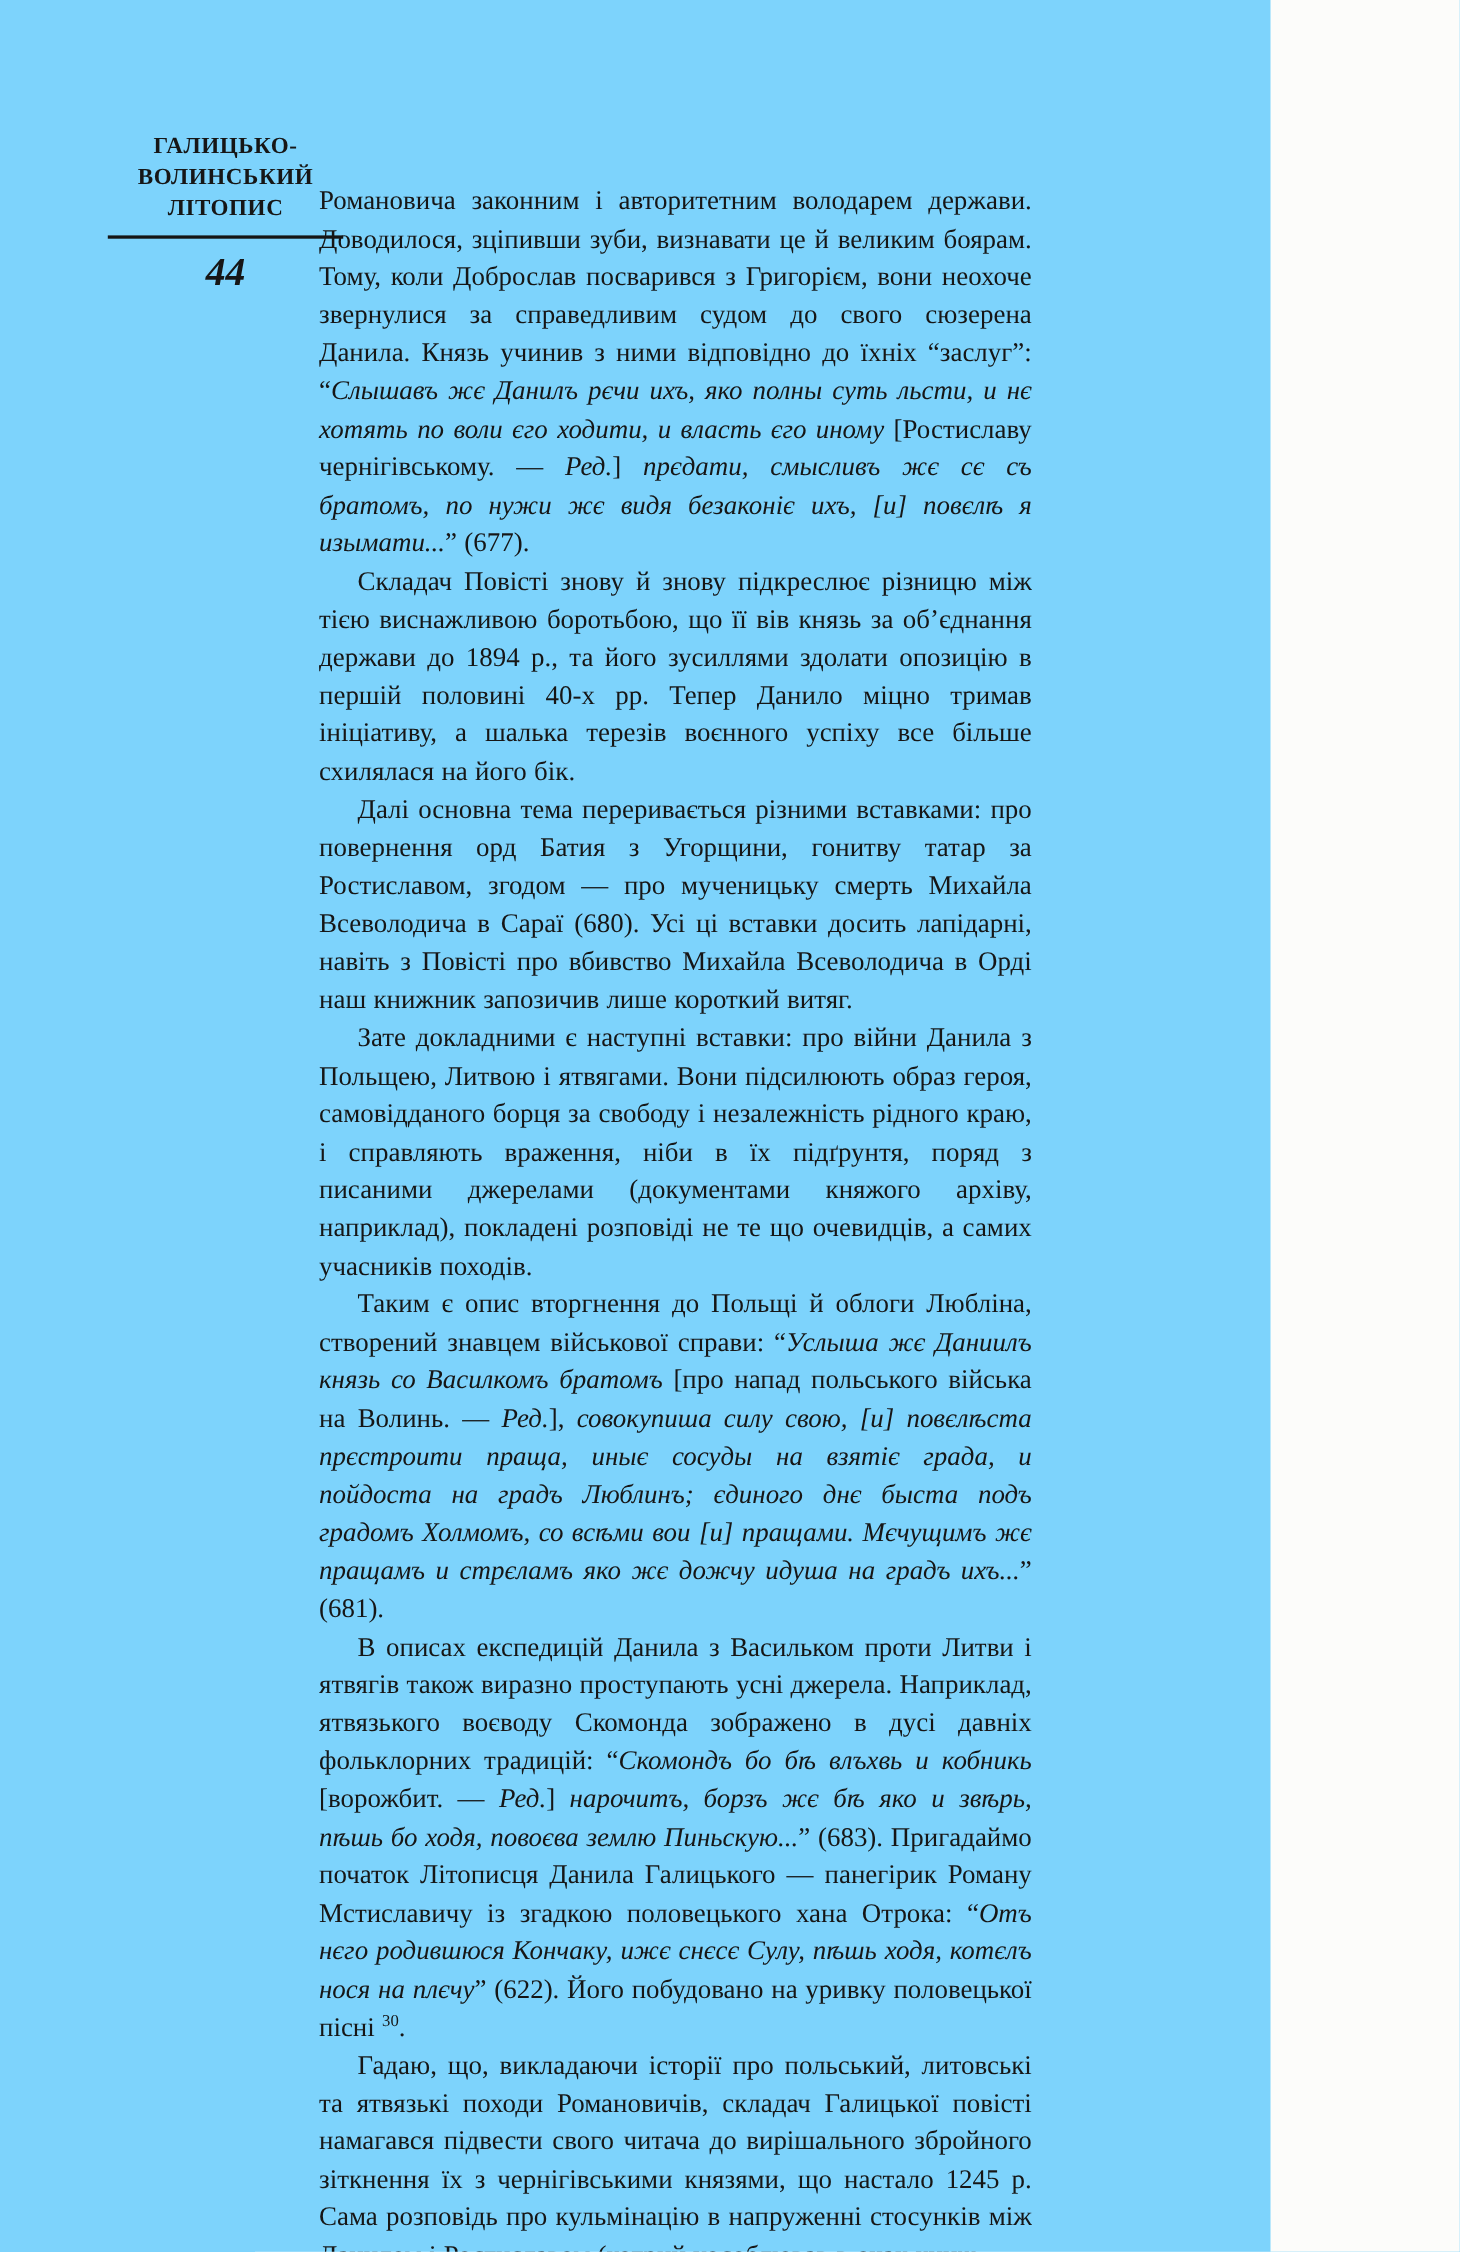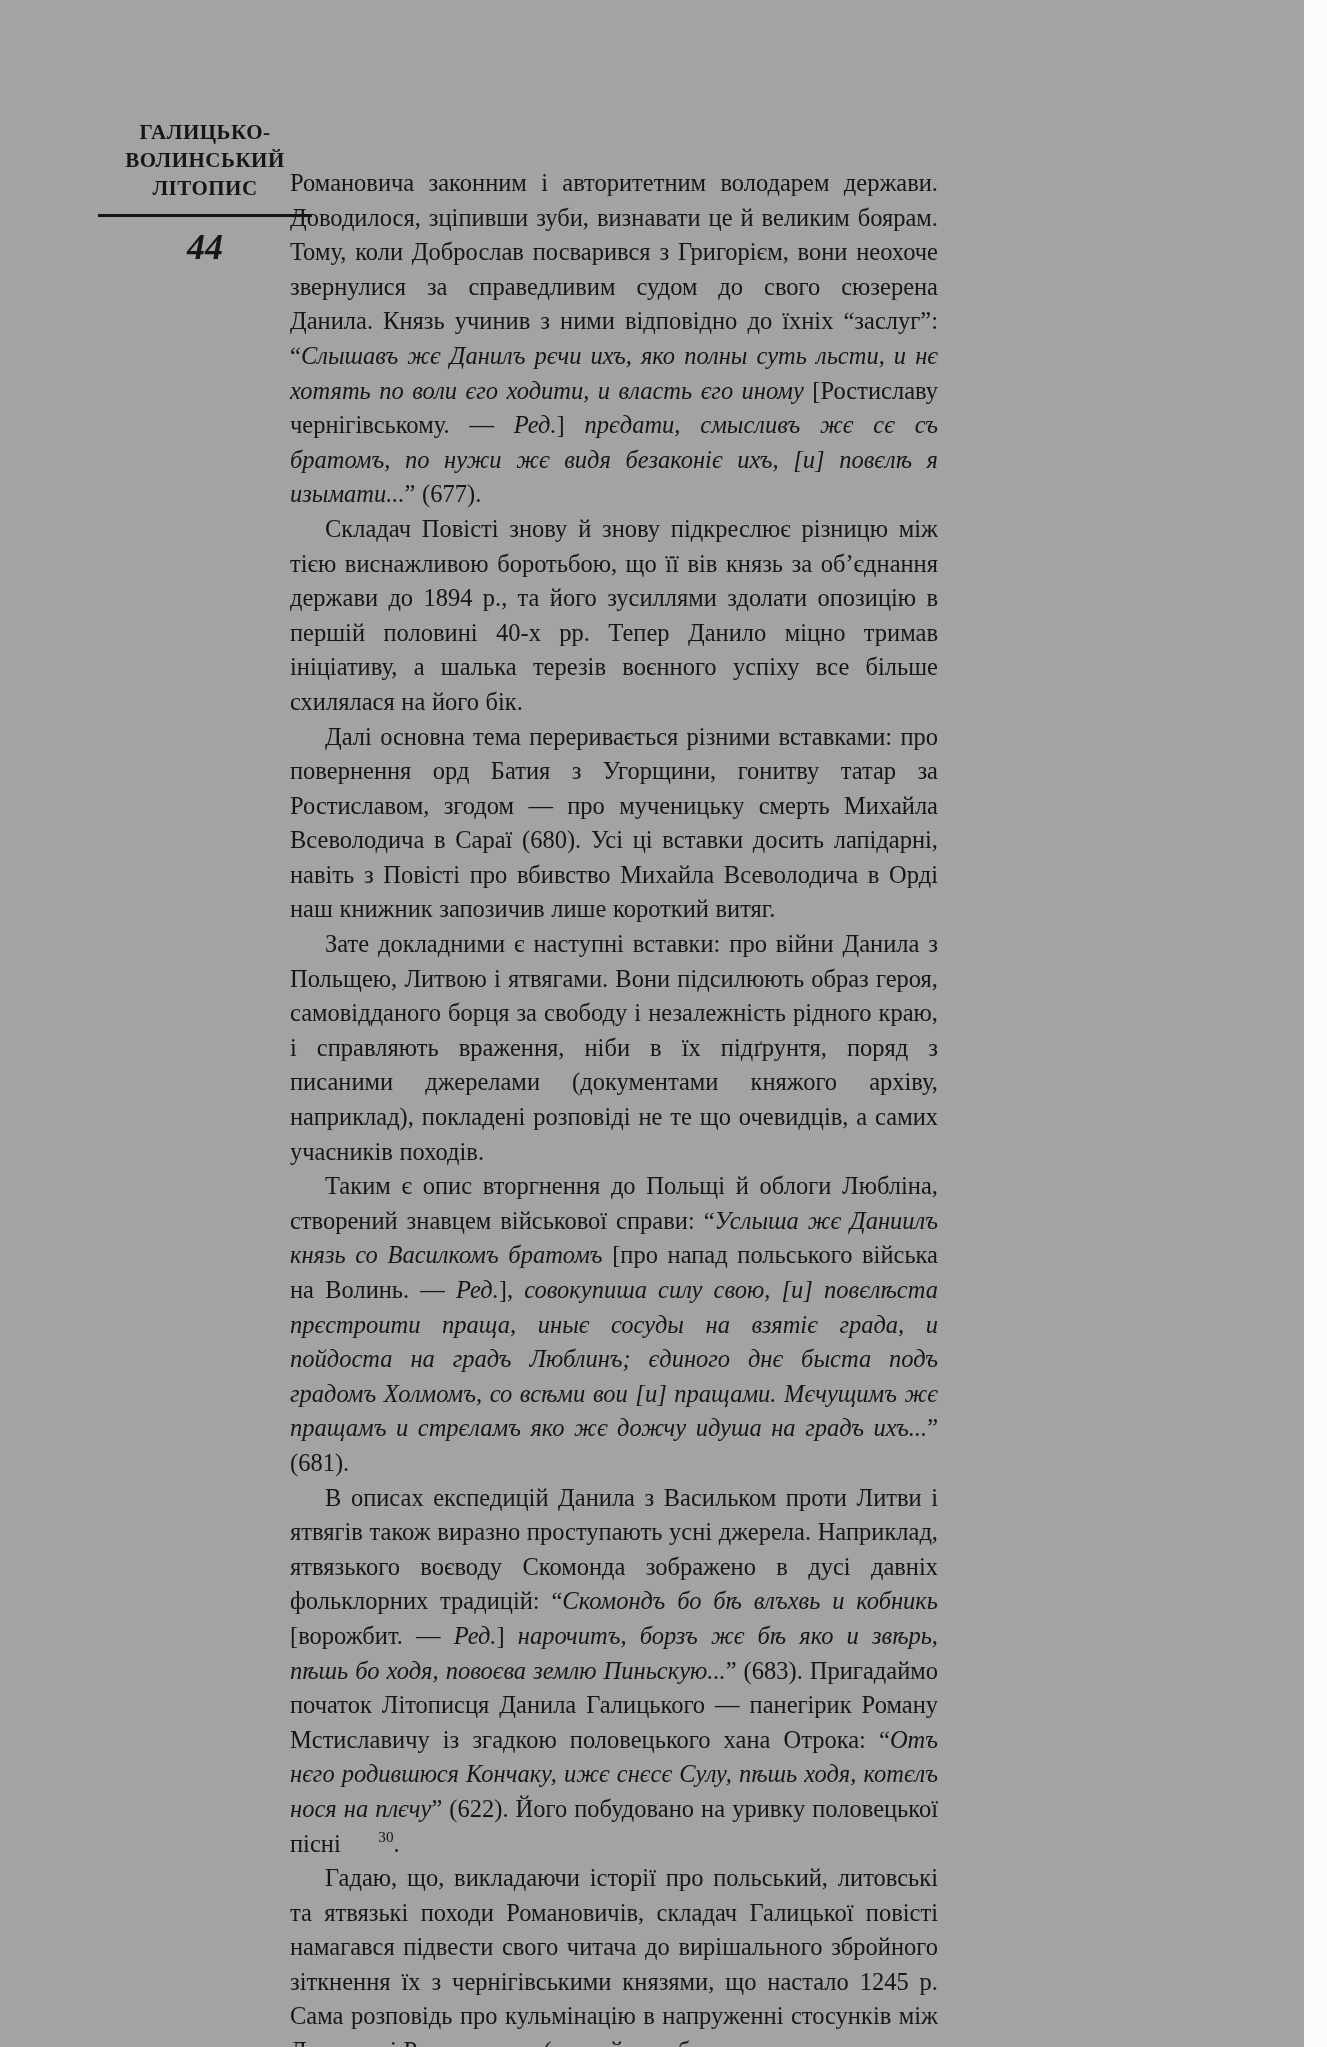--- a/index.html
+++ b/index.html
@@ -5,22 +5,22 @@
   html, body { margin: 0; padding: 0; }
   body {
     width: 1327px; height: 2047px;
     background: #fcfcfa;
     font-family: "Liberation Serif", "DejaVu Serif", serif;
     color: #161616;
     -webkit-font-smoothing: antialiased;
   }
   .page {
     position: relative;
-    width: 1304px; height: 2047px;
-    background: #a3a3a3;
+    width: 1155px; height: 2047px;
+    background: #7dd3fc;
     overflow: hidden;
   }
   
   .sidebar {
     position: absolute;
     left: 98px; top: 118px;
     width: 214px;
     text-align: center;
   }
   .head-line {
@@ -53,21 +53,20 @@
     line-height: 34.6px;
     text-align: justify;
     word-spacing: 0.5px;
   }
   .text-block p.indent { text-indent: 35px; }
   .it { font-style: italic; }
   sup.fnref {
     font-size: 0.62em;
     line-height: 0;
     vertical-align: super;
-    margin-left: 31px;
   }
 </style>
 </head>
 <body>
 
 <div class="page">
 
   <aside class="sidebar">
     <div class="head-line">ГАЛИЦЬКО-</div>
     <div class="head-line">ВОЛИНСЬКИЙ</div>

